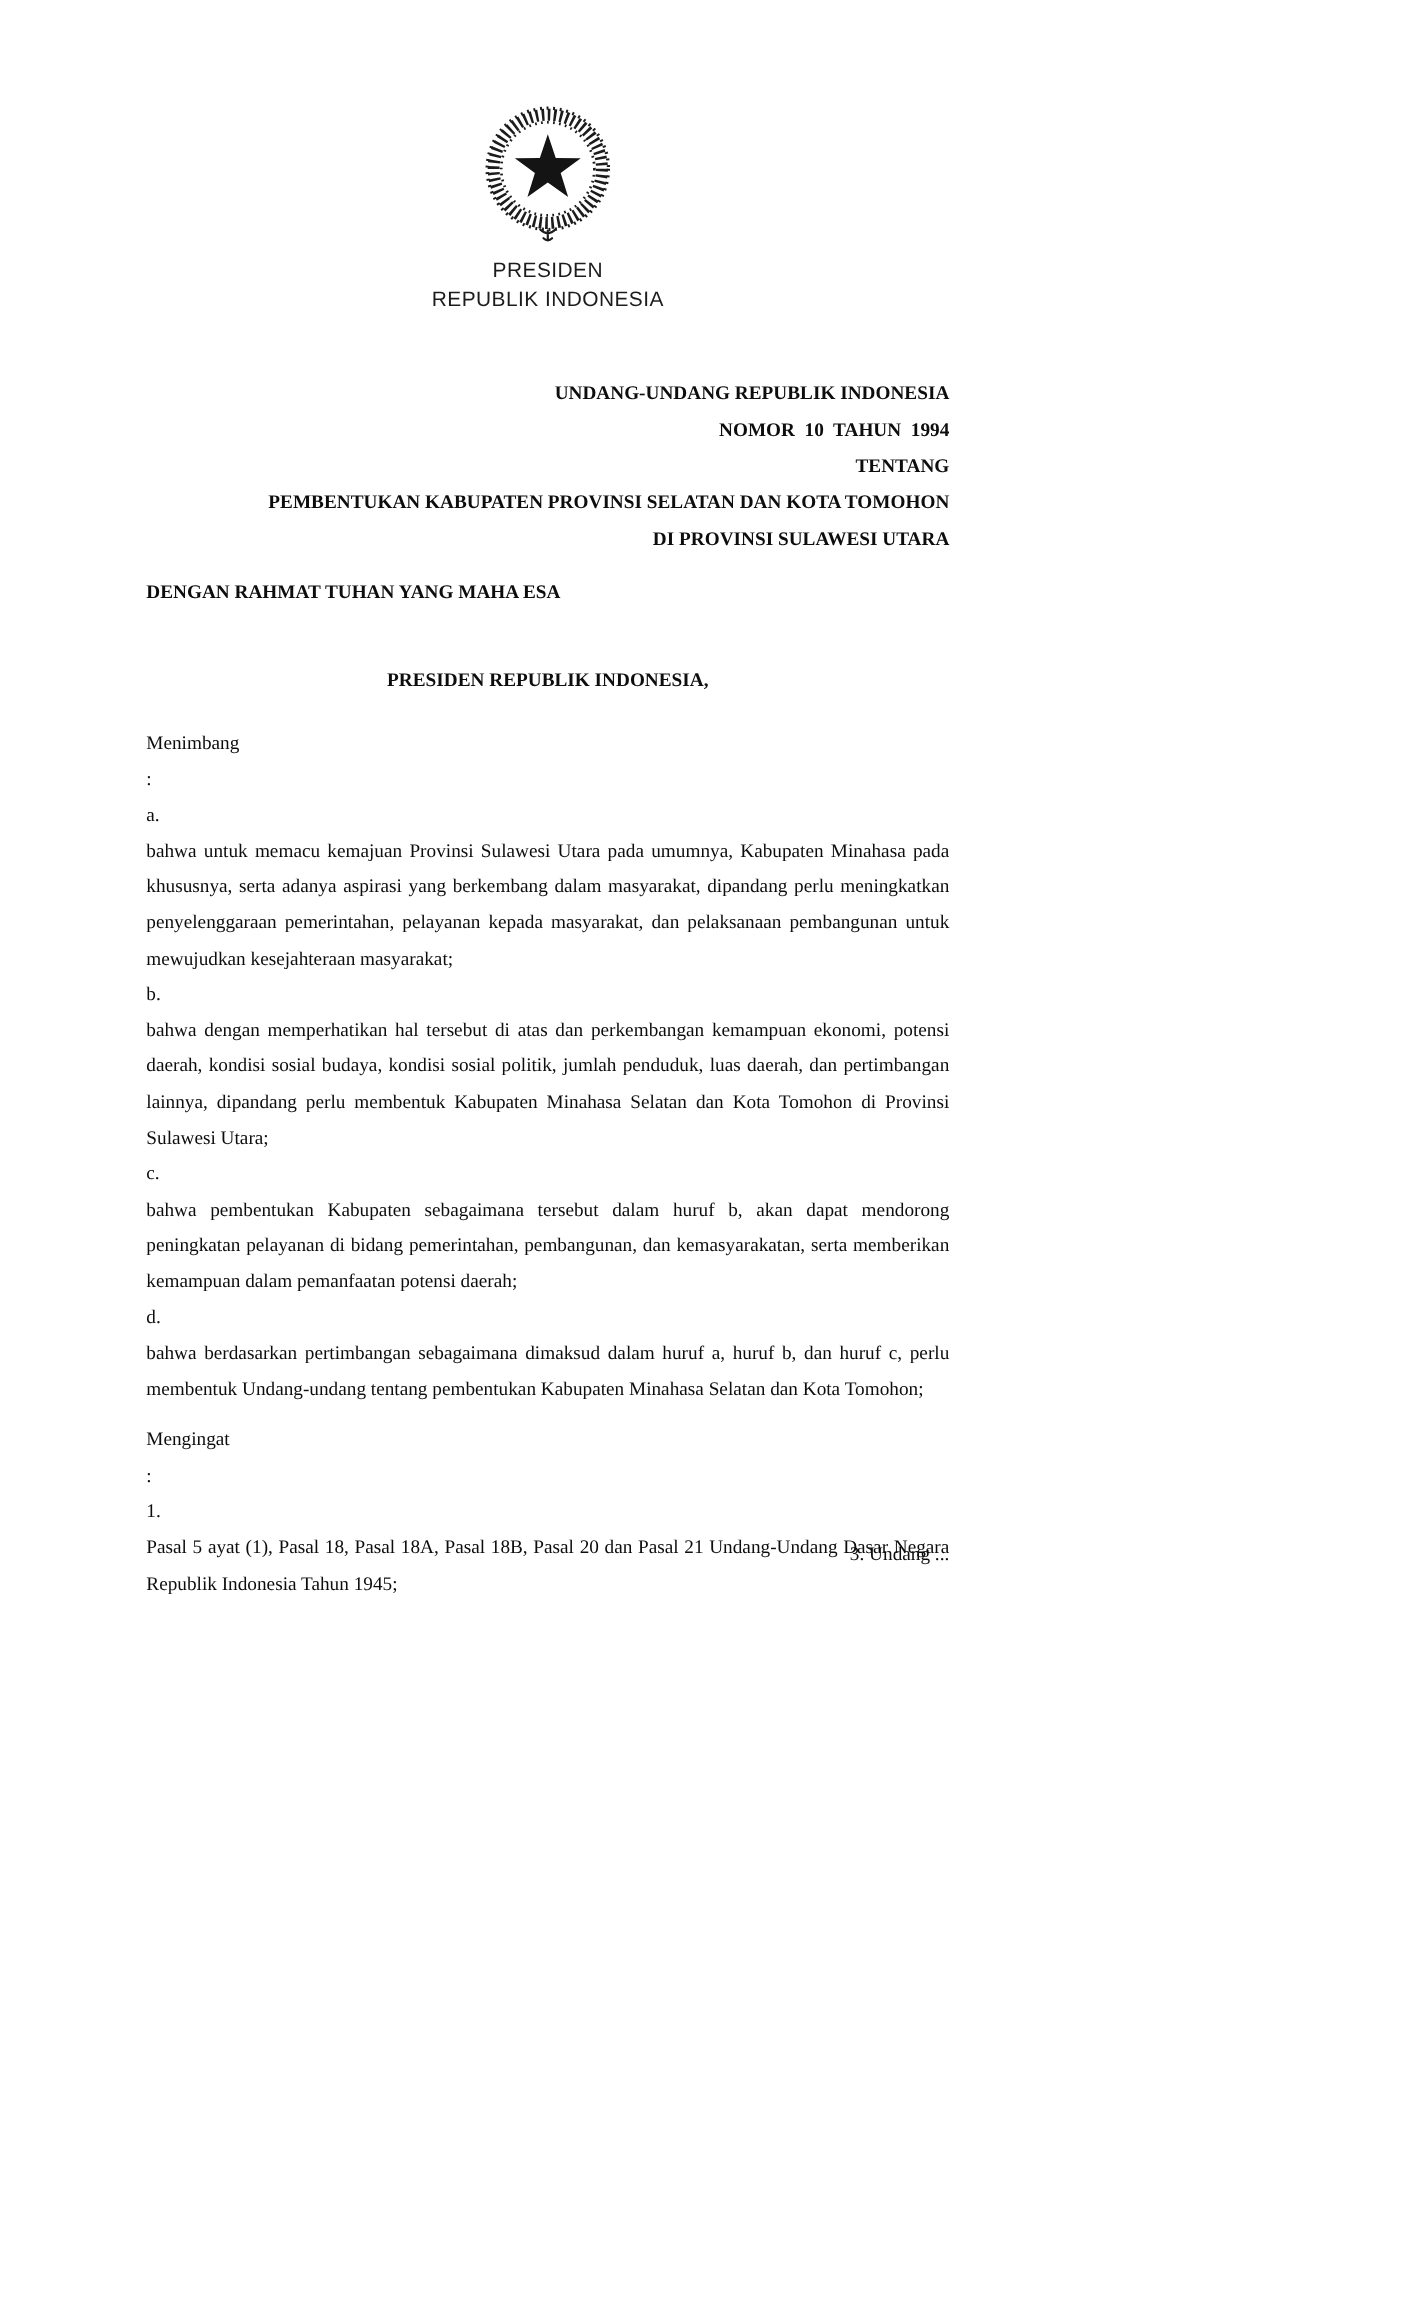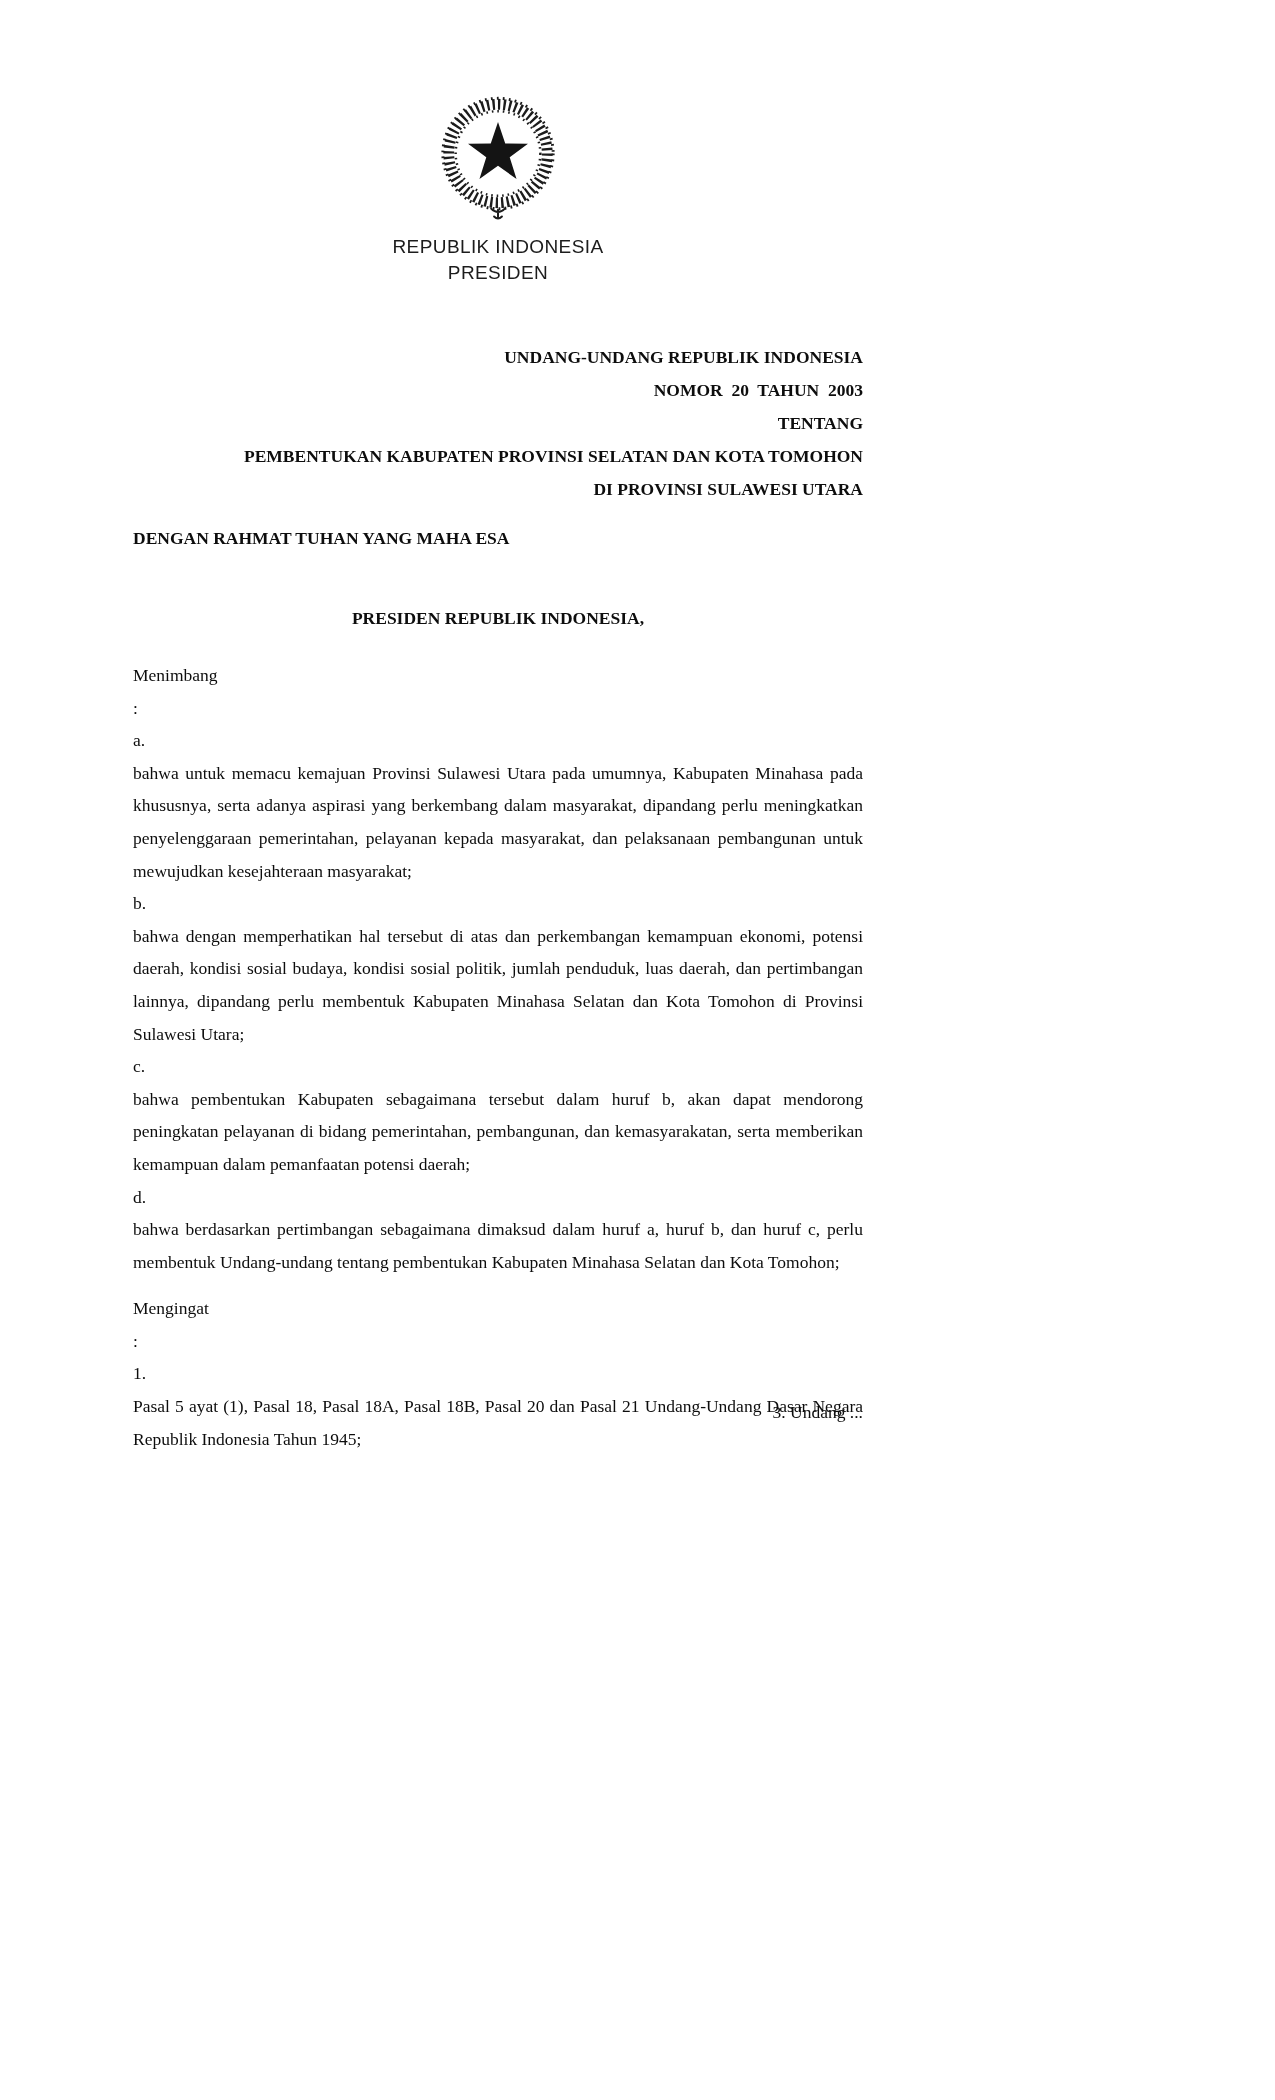--- a/index.html
+++ b/index.html
@@ -62,27 +62,27 @@
     <svg viewBox="-66 -70 132 140" width="130" height="139" aria-hidden="true">
       <circle r="56" fill="none" stroke="#1c1c1c" stroke-width="3" stroke-dasharray="1.8,4.3"></circle>
       <circle r="50" fill="none" stroke="#1c1c1c" stroke-width="11" stroke-dasharray="2.4,3.2"></circle>
       <circle r="43" fill="none" stroke="#1c1c1c" stroke-width="2.5" stroke-dasharray="1.6,4.0"></circle>
       <polygon fill="#141414" points="0,-32 7.35,-10.11 30.43,-9.89 11.89,3.86 18.81,25.89 0,12.5 -18.81,25.89 -11.89,3.86 -30.43,-9.89 -7.35,-10.11"></polygon>
       <path d="M -7,56 Q 0,63 7,56 M 0,57 L 0,65 M -4,64 Q 0,68 4,64" fill="none" stroke="#1c1c1c" stroke-width="2" stroke-linecap="round"></path>
     </svg>
   </div>
 
   <div class="letterhead">
+    <div>PRESIDEN</div>
     <div>REPUBLIK INDONESIA</div>
-    <div>PRESIDEN</div>
   </div>
 
   <div class="doc-title">
     <div class="title-line">UNDANG-UNDANG REPUBLIK INDONESIA</div>
-    <div class="title-line">NOMOR  20  TAHUN  2003</div>
+    <div class="title-line">NOMOR  10  TAHUN  1994</div>
     <div class="title-line">TENTANG</div>
     <div class="title-line">PEMBENTUKAN KABUPATEN PROVINSI SELATAN DAN KOTA TOMOHON</div>
     <div class="title-line">DI PROVINSI SULAWESI UTARA</div>
   </div>
 
   <div class="invocation">DENGAN RAHMAT TUHAN YANG MAHA ESA</div>
 
   <div class="authority">PRESIDEN REPUBLIK INDONESIA,</div>
 
   <div class="body-block">

